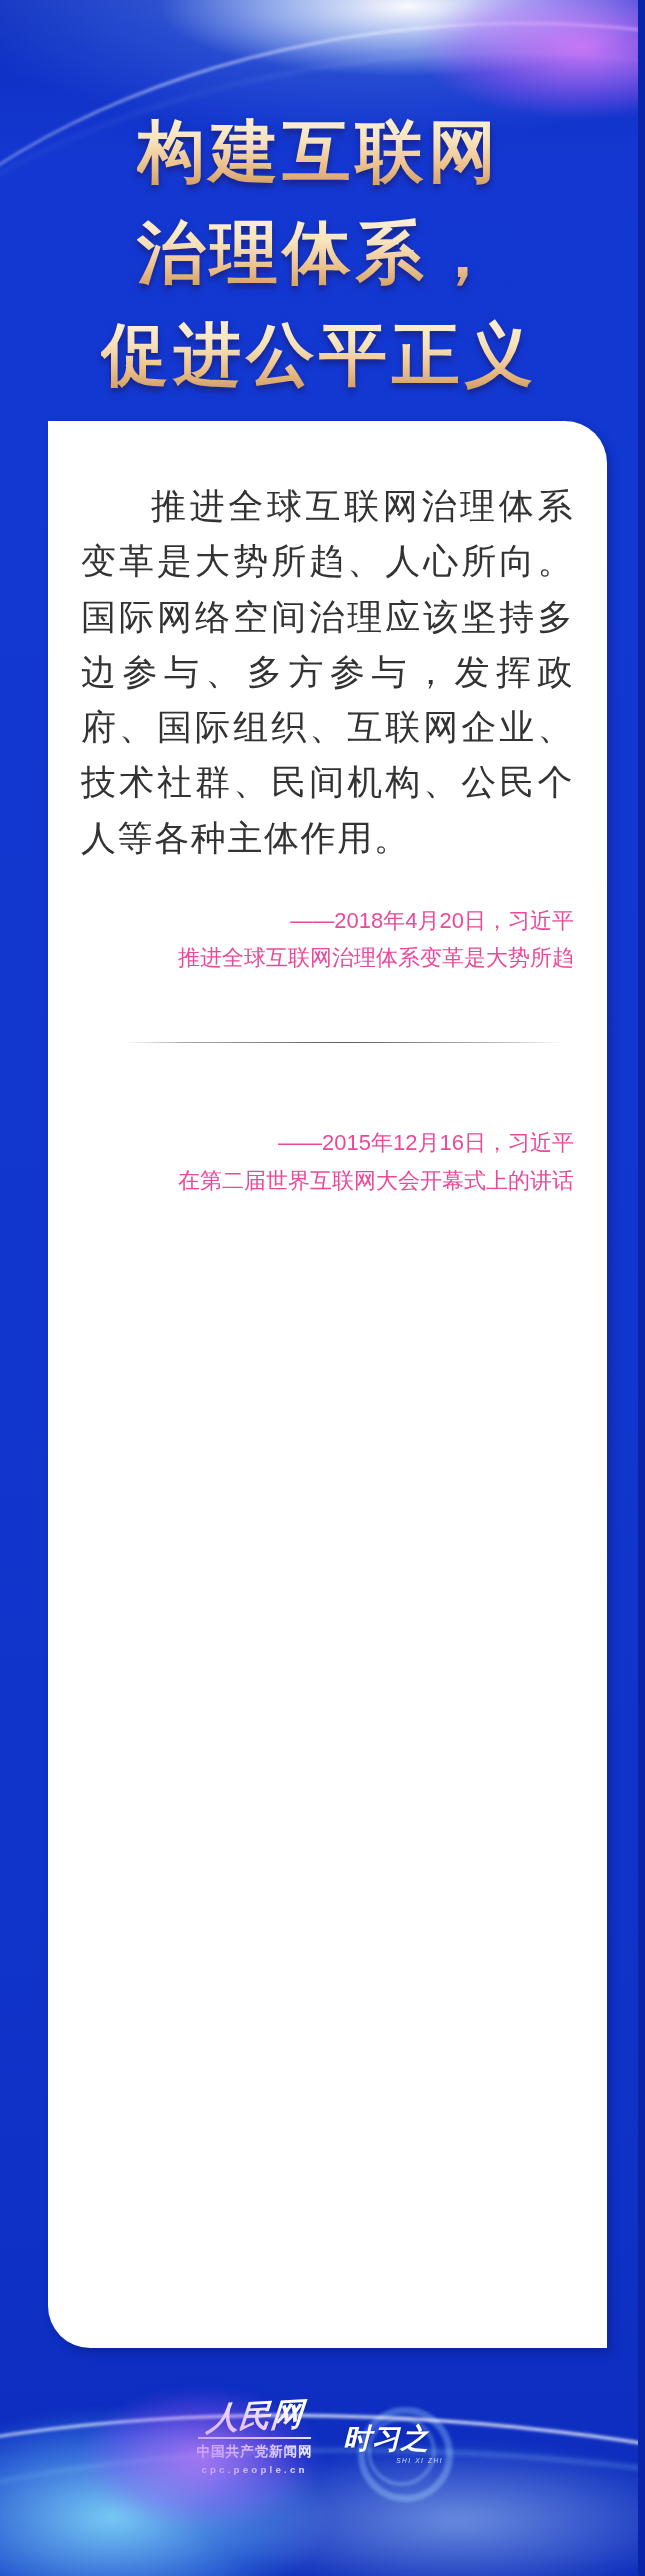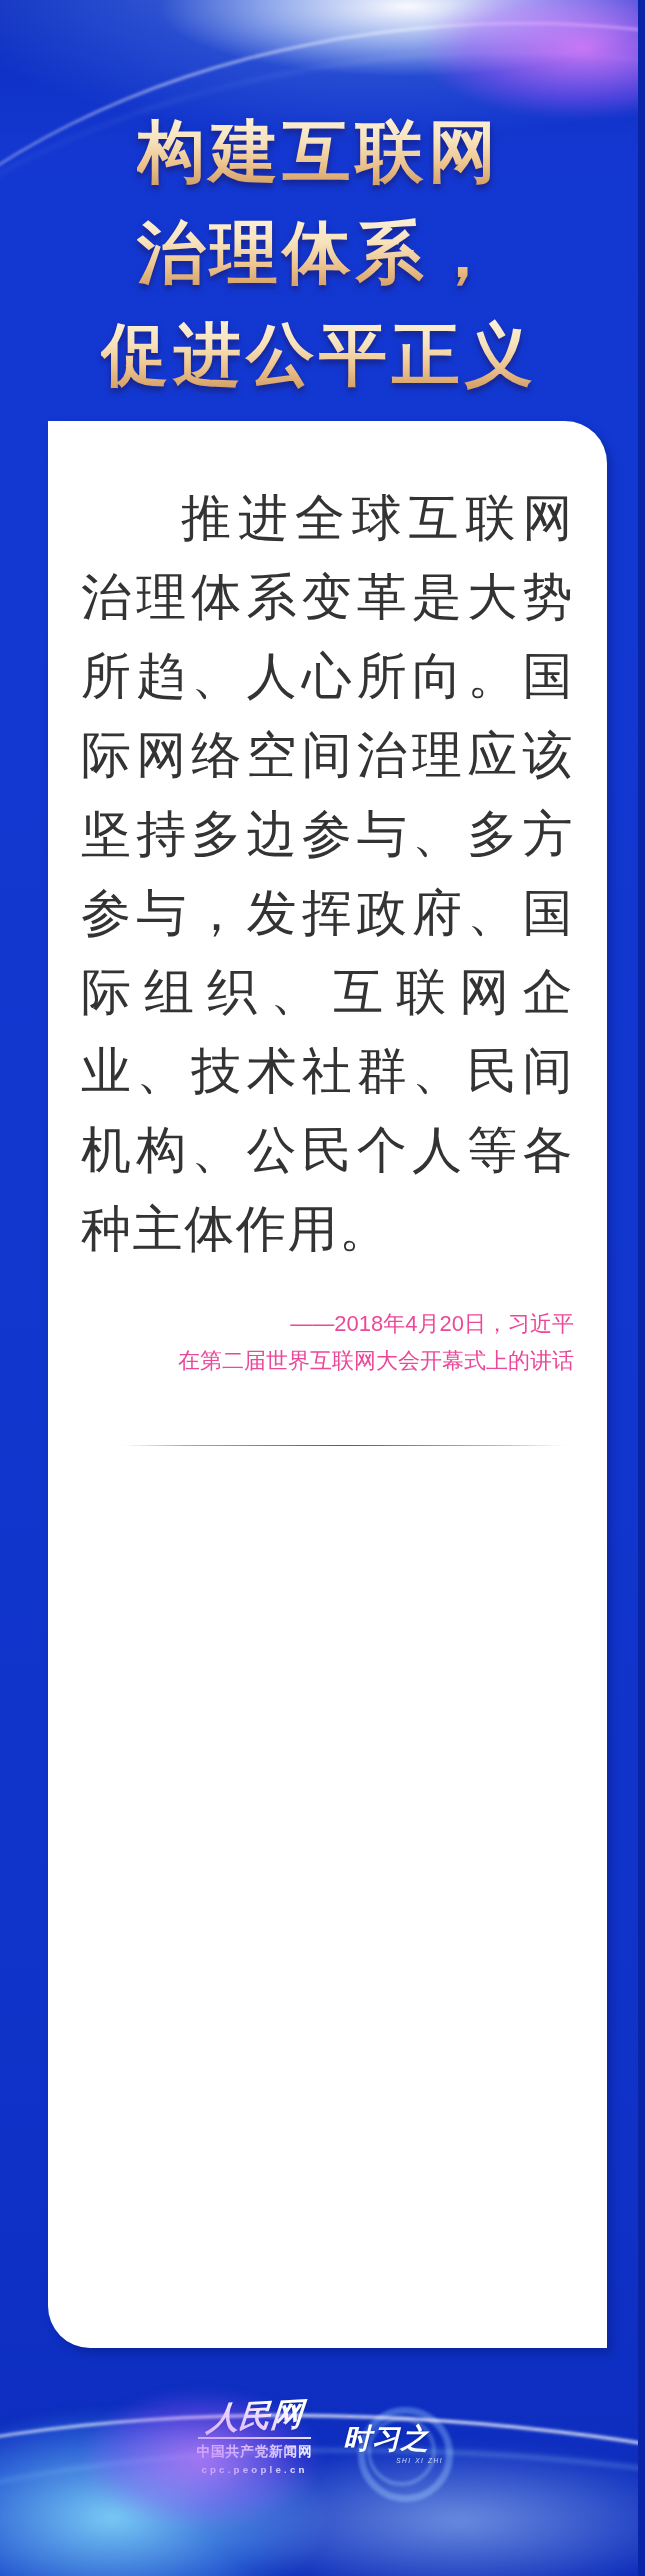--- a/index.html
+++ b/index.html
@@ -45,21 +45,21 @@
     .title .tl{
       background:linear-gradient(180deg,#fdf6e2 4%,#f7e3bd 38%,#ecc28c 62%,#cf9a60 86%,#b87c44 100%);
       -webkit-background-clip:text;background-clip:text;color:transparent;display:inline-block;}
   }
   
   .card{position:absolute;left:48px;top:421px;width:559px;height:1927px;
     background:#ffffff;border-radius:0 42px 0 42px;overflow:hidden;
     box-shadow:4px 4.8px 8px rgba(8,22,110,.40);}
   .card-inner{padding:58px 33px 0 33px;}
   .quote{font-family:"Liberation Serif","DejaVu Serif",serif;
-    font-size:50px;line-height:1.58;letter-spacing:1.6px;color:#333333;
+    font-size:35px;line-height:1.58;letter-spacing:1.6px;color:#333333;
     text-align:justify;text-justify:inter-ideograph;text-indent:2em;margin:0;}
   .attr{font-size:22px;line-height:1.7;color:#ec4899;text-align:right;margin-top:36px;}
   .attr div{white-space:nowrap;}
   .divider{height:1.6px;margin:65px 8px 81px 42px;
     background:linear-gradient(90deg,transparent 0%,rgba(100,100,100,.55) 14%,#5c5c5c 50%,rgba(110,110,110,.45) 86%,transparent 100%);}
   
   .footer{position:absolute;top:2399px;left:0;width:100%;
     display:flex;justify-content:center;align-items:flex-start;gap:24px;color:#ffffff;}
   .people-block{text-align:center;width:129px;}
   .people-script{font-family:"Liberation Serif","DejaVu Serif",serif;font-style:italic;font-weight:bold;
@@ -95,25 +95,29 @@
     <div class="tl">治理体系，</div>
     <div class="tl">促进公平正义</div>
   </div>
 
   <div class="card">
     <div class="card-inner">
 
       <p class="quote">推进全球互联网治理体系变革是大势所趋、人心所向。国际网络空间治理应该坚持多边参与、多方参与，发挥政府、国际组织、互联网企业、技术社群、民间机构、公民个人等各种主体作用。</p>
       <div class="attr">
         <div>——2018年4月20日，习近平</div>
-        <div>在第二届世界互联网大会开幕式上的讲话</div>
+        <div>推进全球互联网治理体系变革是大势所趋</div>
       </div>
 
       <div class="divider"></div>
 
+      <div class="attr">
+        <div>——2015年12月16日，习近平</div>
+        <div>在第二届世界互联网大会开幕式上的讲话</div>
+      </div>
 
     </div>
   </div>
 
   <div class="footer">
     <div class="people-block">
       <div class="people-script">人民网</div>
       <div class="people-rule"></div>
       <div class="people-name">中国共产党新闻网</div>
       <div class="people-url">cpc.people.cn</div>

